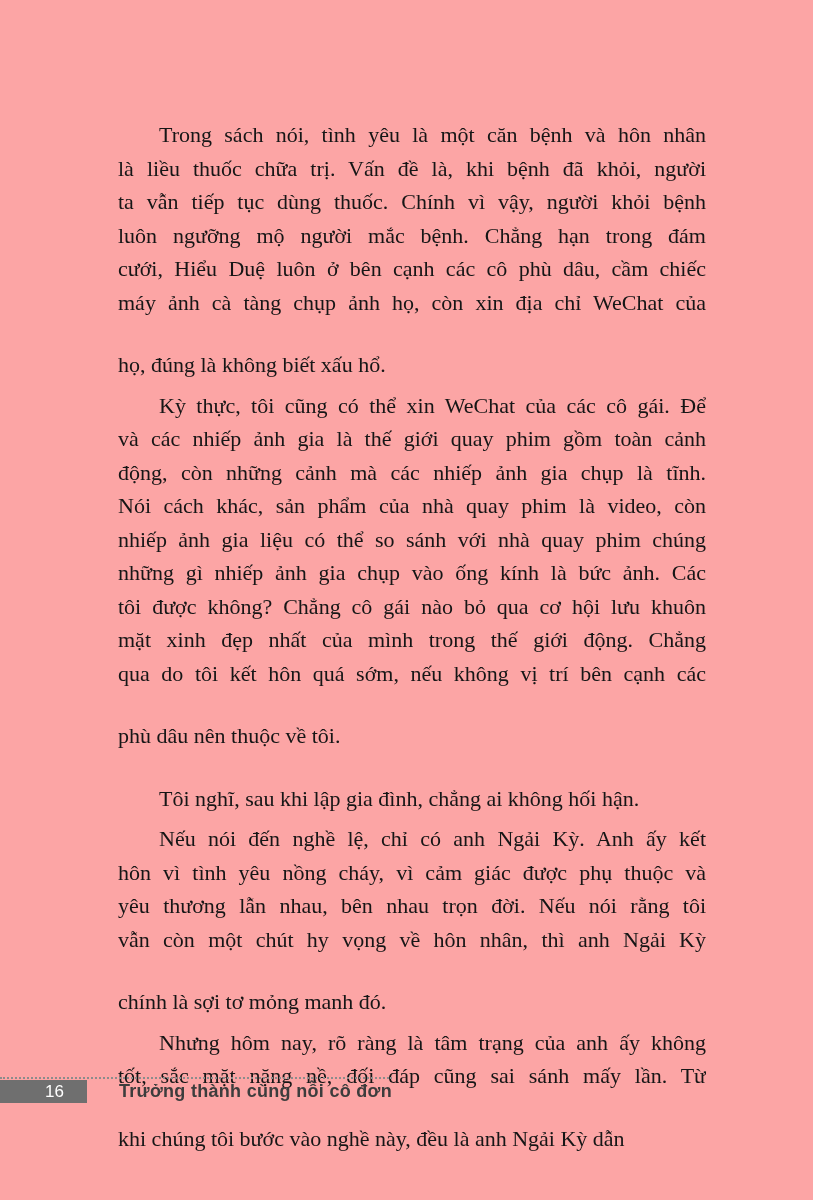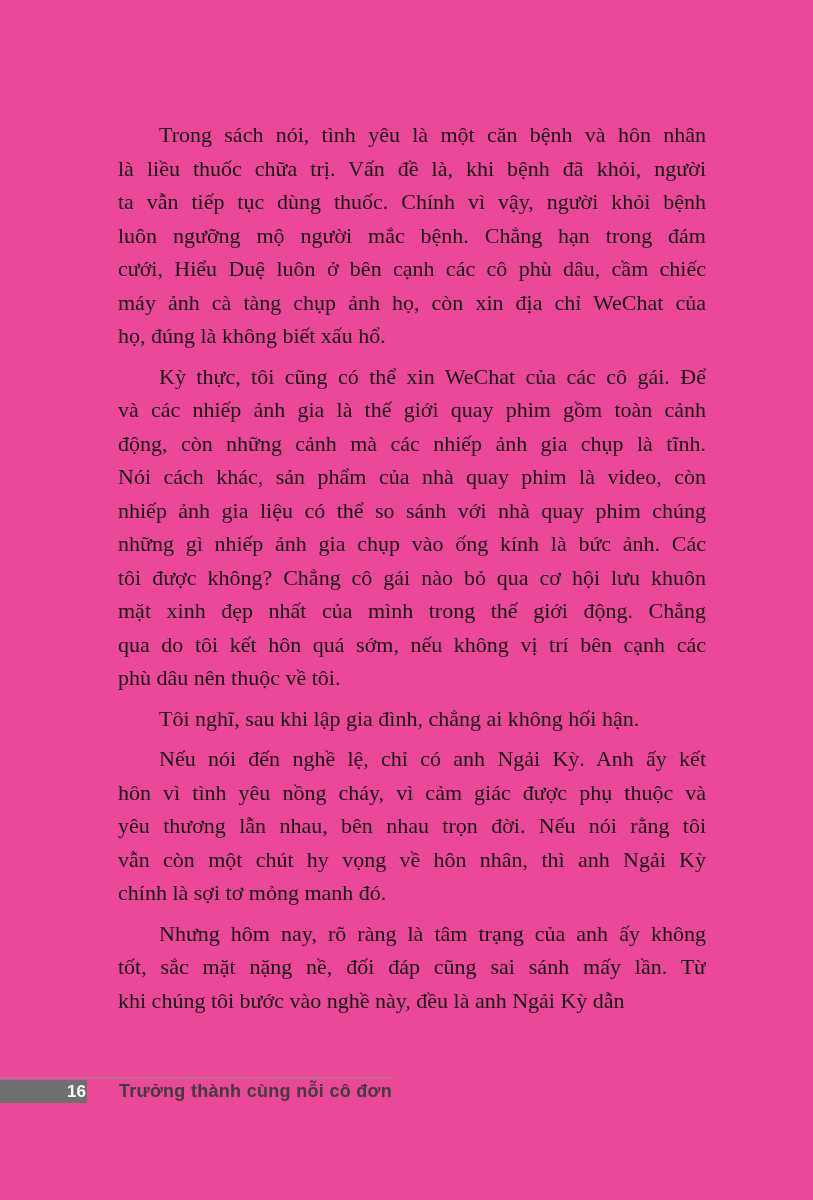--- a/index.html
+++ b/index.html
@@ -4,21 +4,21 @@
 <style>
   html, body {
     margin: 0;
     padding: 0;
     background: #ffffff;
   }
   .page {
     position: relative;
     width: 813px;
     height: 1200px;
-    background: #ec4899;
+    background: #fca5a5;
     overflow: hidden;
     font-family: "Liberation Serif", "DejaVu Serif", serif;
   }
   .body-text {
     position: absolute;
     left: 118px;
     top: 118px;
     width: 588px;
     color: #161616;
     font-size: 22px;
@@ -32,20 +32,21 @@
     line-height: 33.5px;
     text-align: justify;
     text-align-last: justify;
     overflow: hidden;
   }
   .line.first {
     text-indent: 41px;
   }
   .line.last {
     text-align-last: left;
+    margin-top: 29px;
   }
   .footer {
     position: absolute;
     left: 0;
     top: 1077px;
     width: 392px;
   }
   .dotted-line {
     width: 392px;
     height: 0;
@@ -58,24 +59,24 @@
     font-family: "Liberation Sans", "DejaVu Sans", sans-serif;
   }
   .page-num-bar {
     width: 138px;
     height: 23px;
     background: #6f6f6f;
     color: #ffffff;
     display: flex;
     justify-content: flex-end;
     align-items: center;
-    padding-right: 1px;
+    padding-right: 23px;
     box-sizing: border-box;
     font-size: 17px;
-    font-weight: bold;
+    font-weight: normal;
   }
   .book-title {
     margin-left: 32px;
     font-size: 18px;
     font-weight: bold;
     letter-spacing: 0.3px;
     color: #3d3d3d;
     white-space: nowrap;
   }
 </style>

